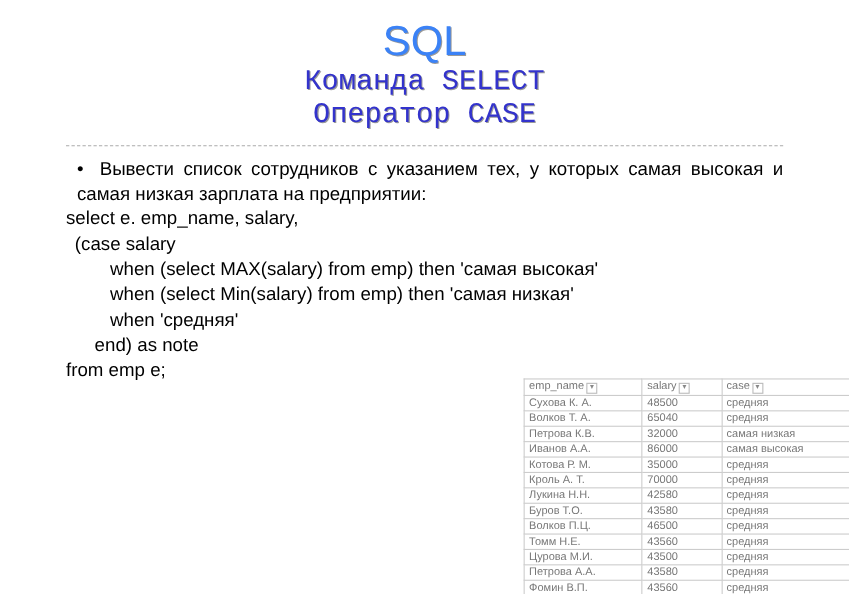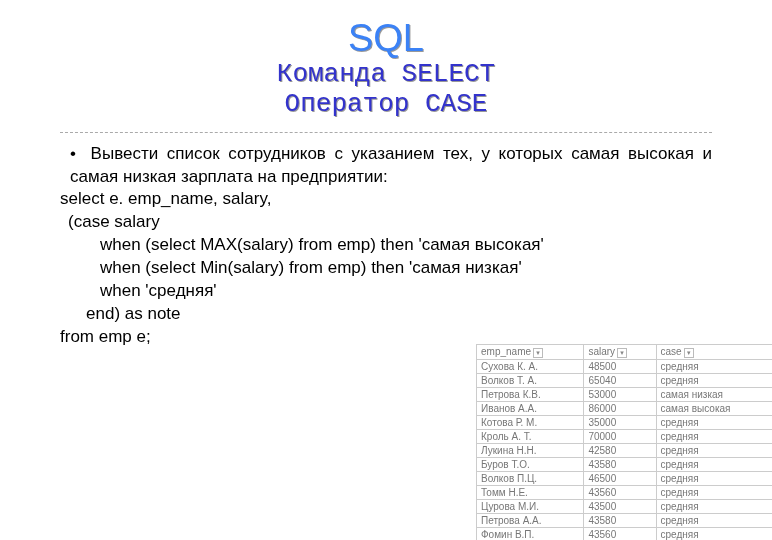--- a/index.html
+++ b/index.html
@@ -63,21 +63,21 @@
             <td>48500</td>
             <td>средняя</td>
           </tr>
           <tr>
             <td>Волков Т. А.</td>
             <td>65040</td>
             <td>средняя</td>
           </tr>
           <tr>
             <td>Петрова К.В.</td>
-            <td>53000</td>
+            <td>32000</td>
             <td>самая низкая</td>
           </tr>
           <tr>
             <td>Иванов А.А.</td>
             <td>86000</td>
             <td>самая высокая</td>
           </tr>
           <tr>
             <td>Котова Р. М.</td>
             <td>35000</td>

